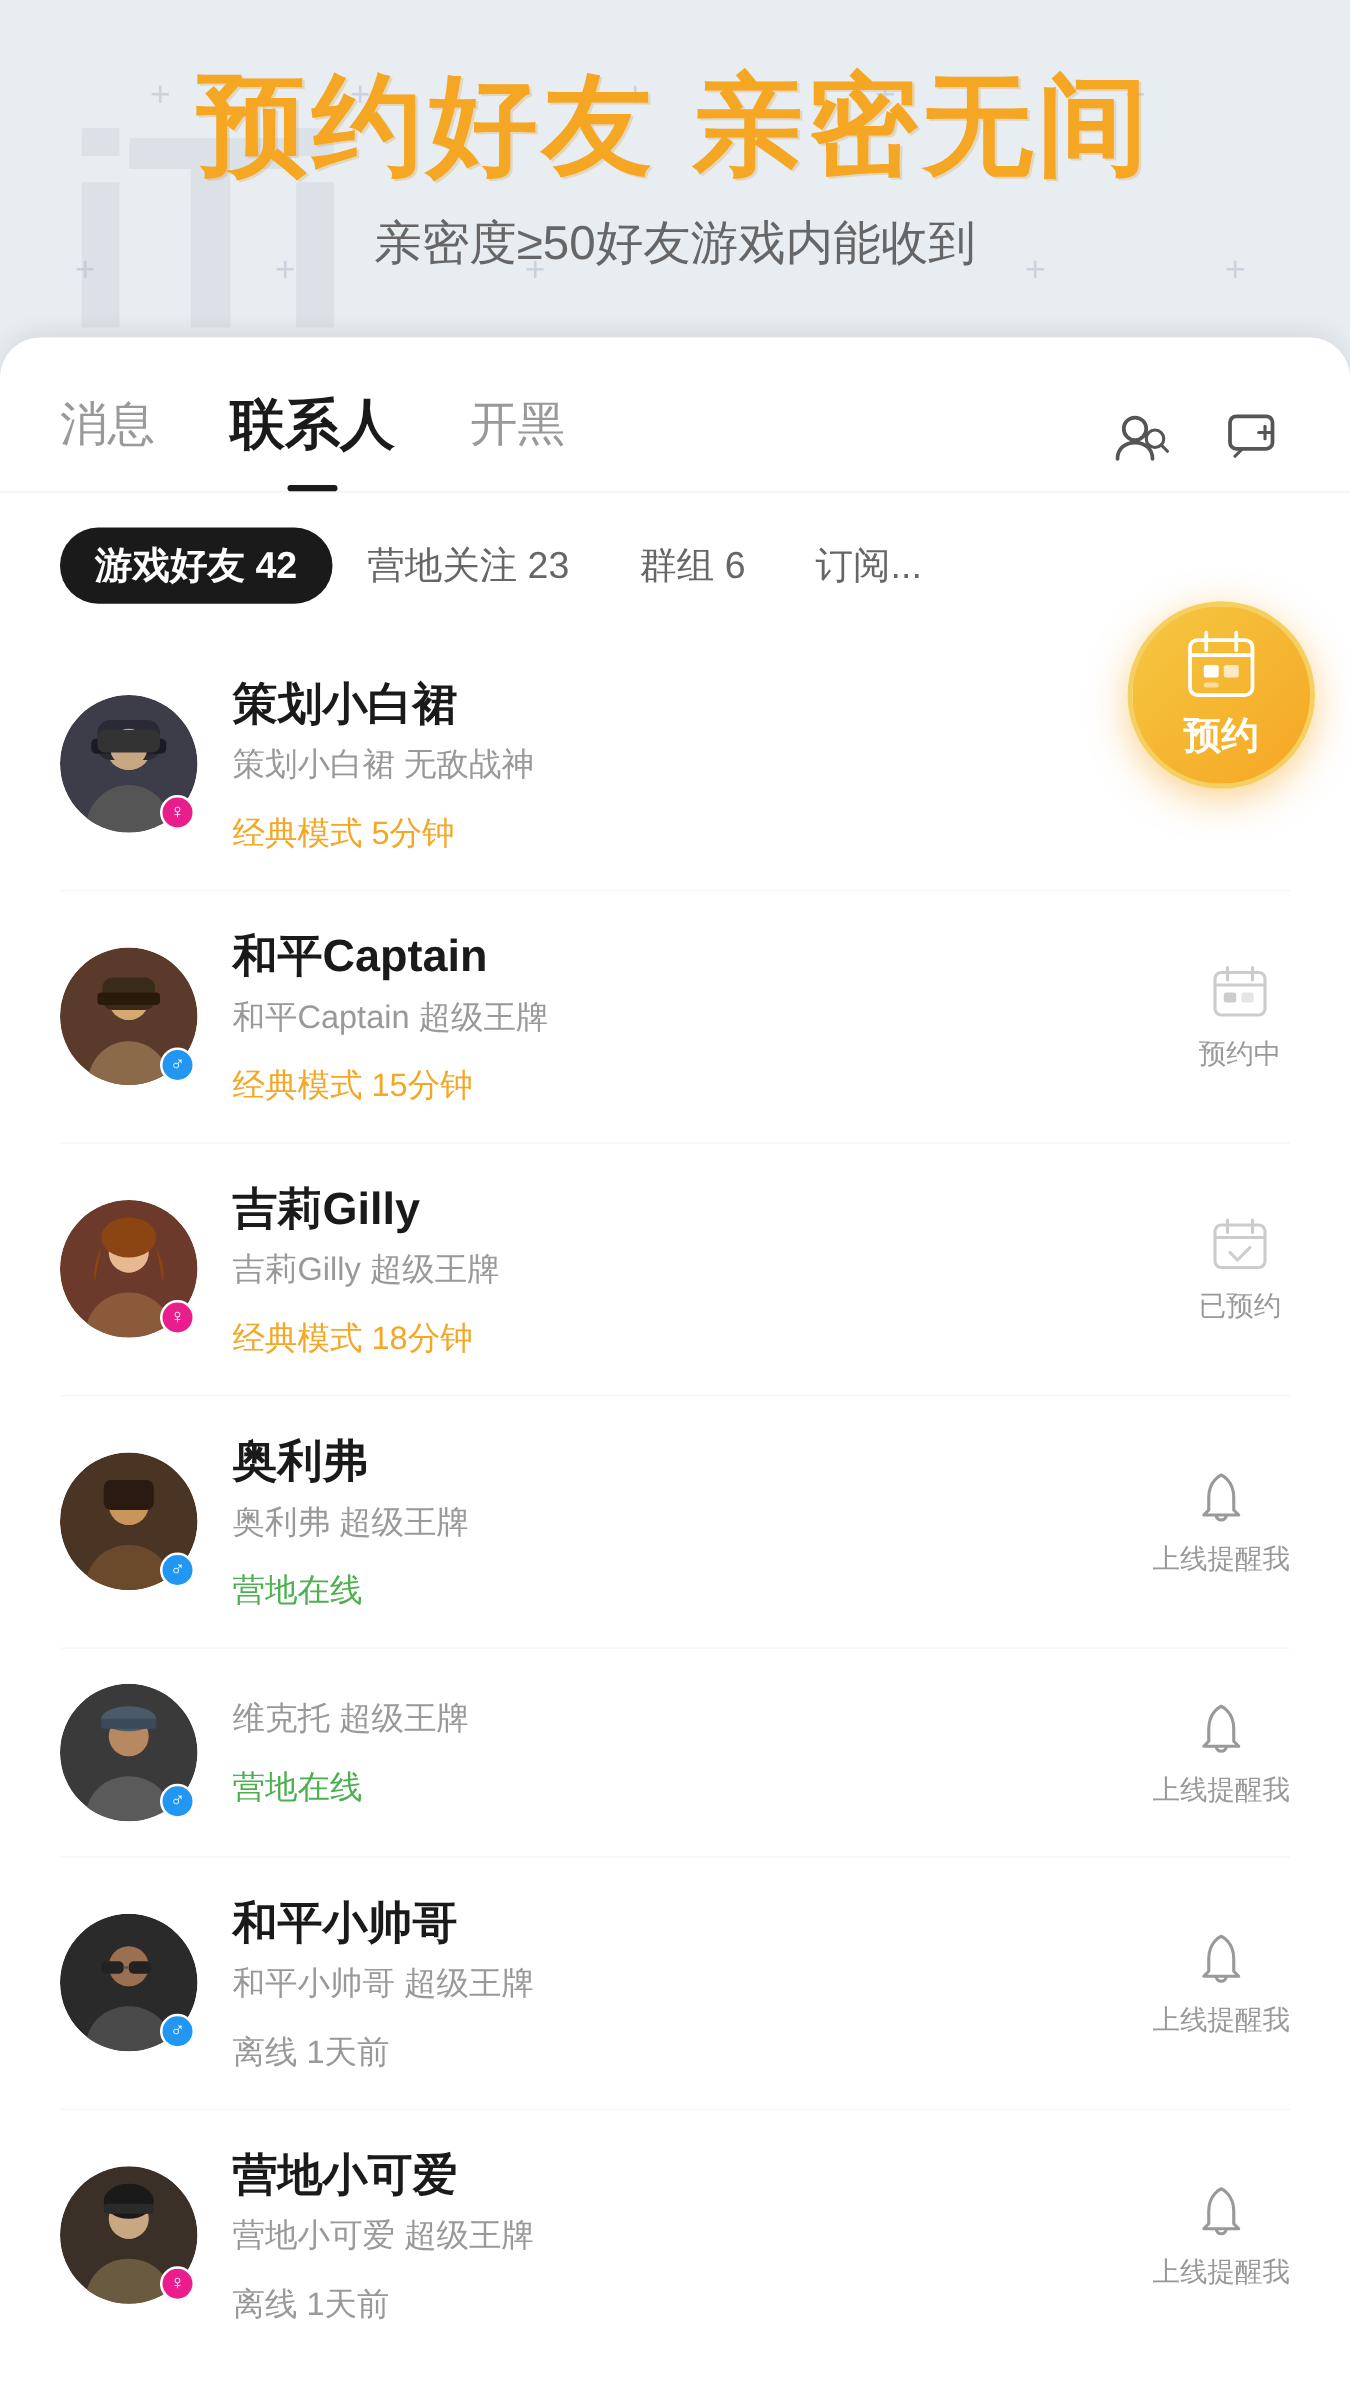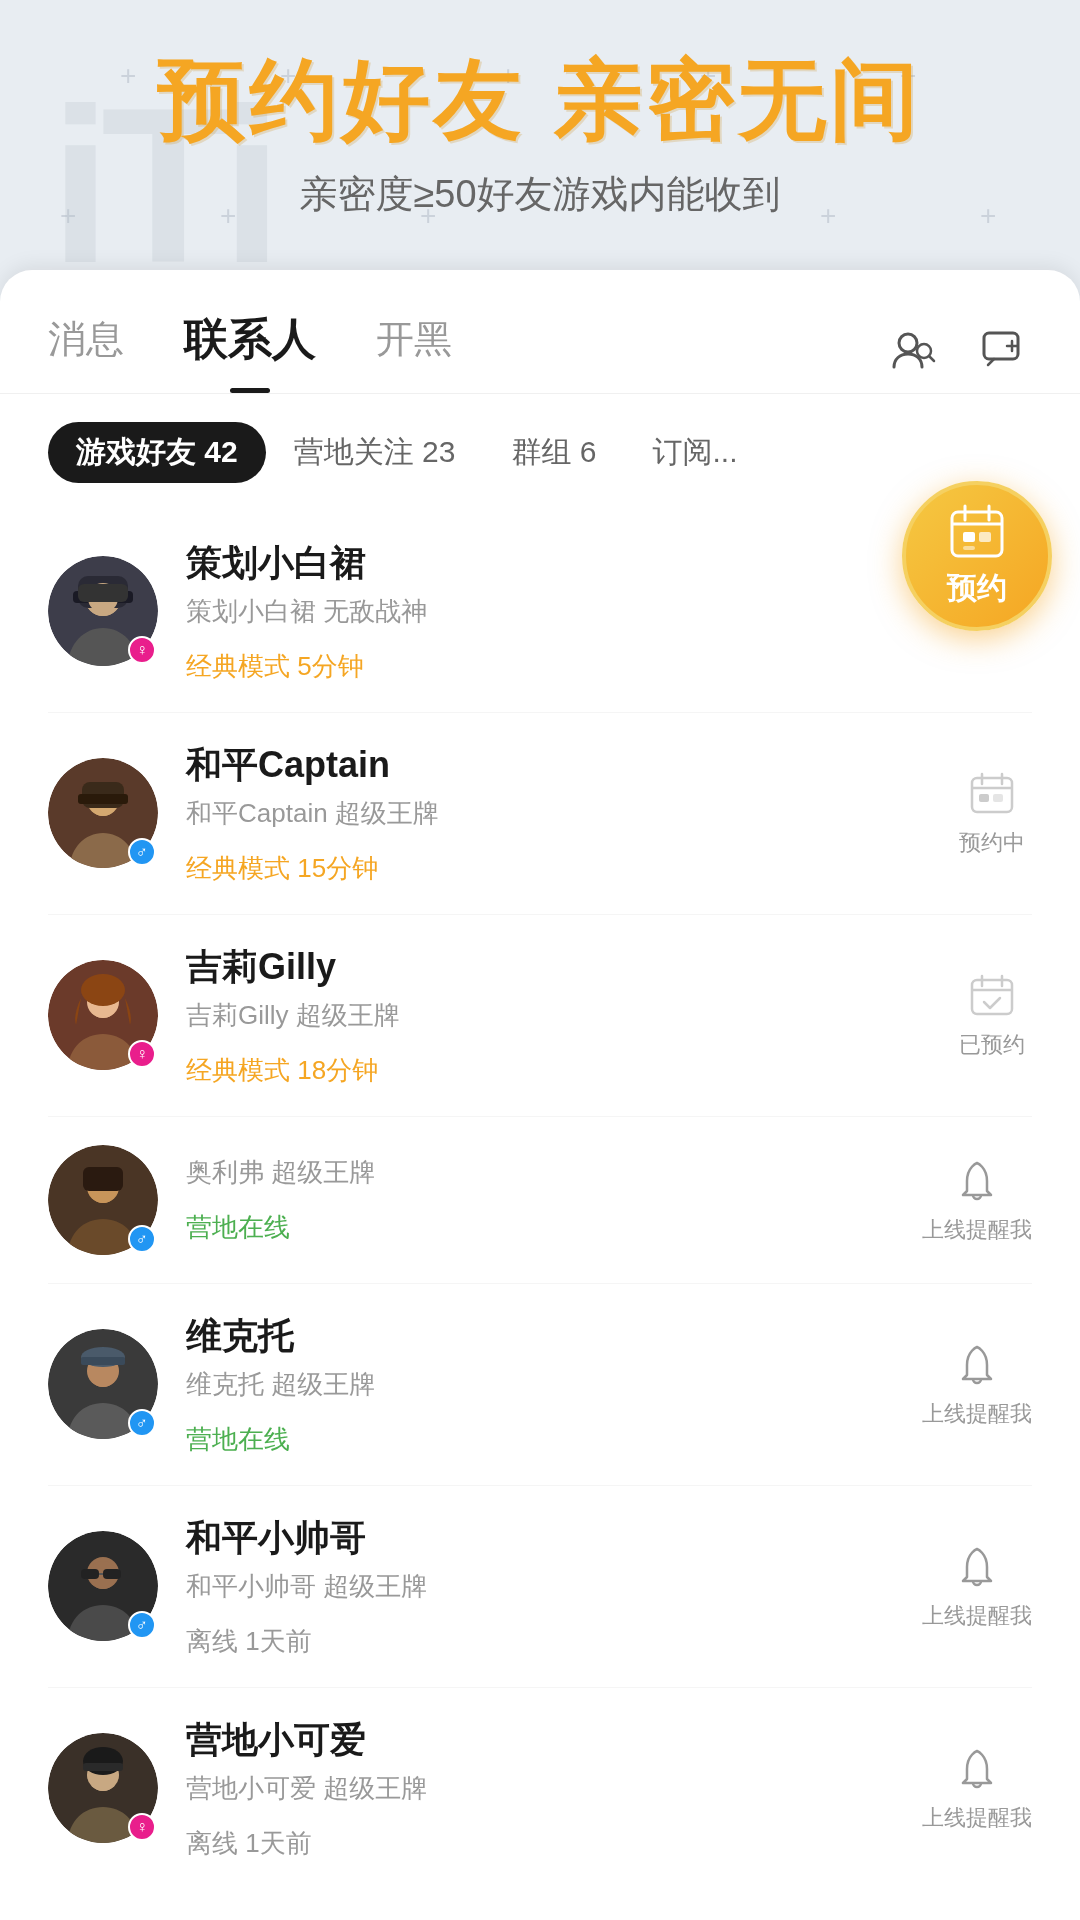--- a/index.html
+++ b/index.html
@@ -439,20 +439,21 @@
         <svg class="avatar-svg" viewBox="0 0 110 110">
           <circle cx="55" cy="55" r="55" fill="#4a3525"></circle>
           <circle cx="55" cy="42" r="16" fill="#c8955a"></circle>
           <path d="M20 110c0-22 16-36 35-36s35 14 35 36" fill="#6a4a2a"></path>
           <circle cx="55" cy="44" r="14" fill="#c8955a"></circle>
           <rect x="35" y="22" width="40" height="24" rx="6" fill="#2a1a10"></rect>
         </svg>
         <div class="gender-badge male">♂</div>
       </div>
       <div class="friend-info">
+        <div class="friend-name">奥利弗</div>
         <div class="friend-meta">奥利弗  超级王牌</div>
         <div class="friend-status online">营地在线</div>
       </div>
       <div class="action-btn">
         <div class="action-icon">
           <svg width="48" height="48" viewBox="0 0 48 48" fill="none">
             <path d="M24 6C24 6 14 10 14 24v10l-4 4h28l-4-4V24C34 10 24 6 24 6Z" stroke="#999" stroke-width="2.5" fill="none" stroke-linejoin="round"></path>
             <path d="M20 38a4 4 0 0 0 8 0" stroke="#999" stroke-width="2.5" fill="none"></path>
           </svg>
         </div>
@@ -467,21 +468,20 @@
           <circle cx="55" cy="42" r="16" fill="#b88860"></circle>
           <path d="M20 110c0-22 16-36 35-36s35 14 35 36" fill="#5a5a5a"></path>
           <circle cx="55" cy="44" r="14" fill="#b88860"></circle>
 
           <ellipse cx="55" cy="28" rx="22" ry="10" fill="#4a5a6a"></ellipse>
           <rect x="33" y="28" width="44" height="8" rx="2" fill="#3a4a5a"></rect>
         </svg>
         <div class="gender-badge male">♂</div>
       </div>
       <div class="friend-info">
-        <div class="friend-name">维克托</div>
         <div class="friend-meta">维克托  超级王牌</div>
         <div class="friend-status online">营地在线</div>
       </div>
       <div class="action-btn">
         <div class="action-icon">
           <svg width="48" height="48" viewBox="0 0 48 48" fill="none">
             <path d="M24 6C24 6 14 10 14 24v10l-4 4h28l-4-4V24C34 10 24 6 24 6Z" stroke="#999" stroke-width="2.5" fill="none" stroke-linejoin="round"></path>
             <path d="M20 38a4 4 0 0 0 8 0" stroke="#999" stroke-width="2.5" fill="none"></path>
           </svg>
         </div>

